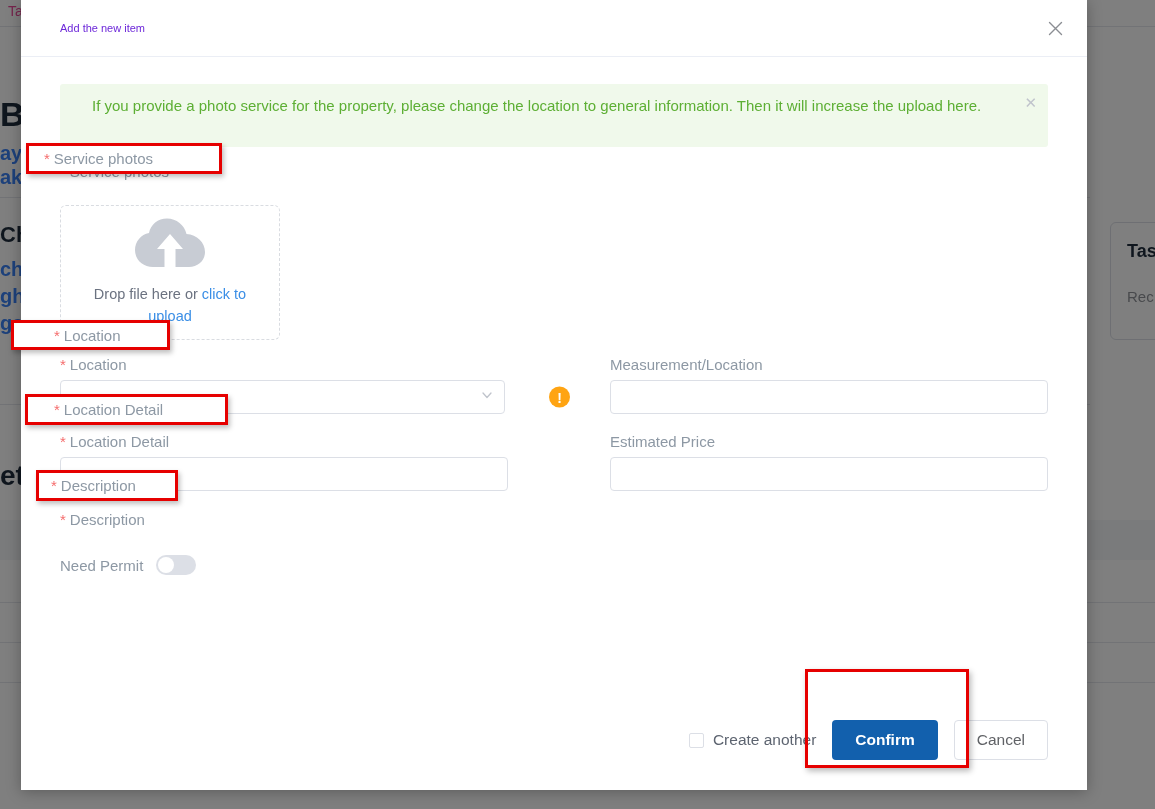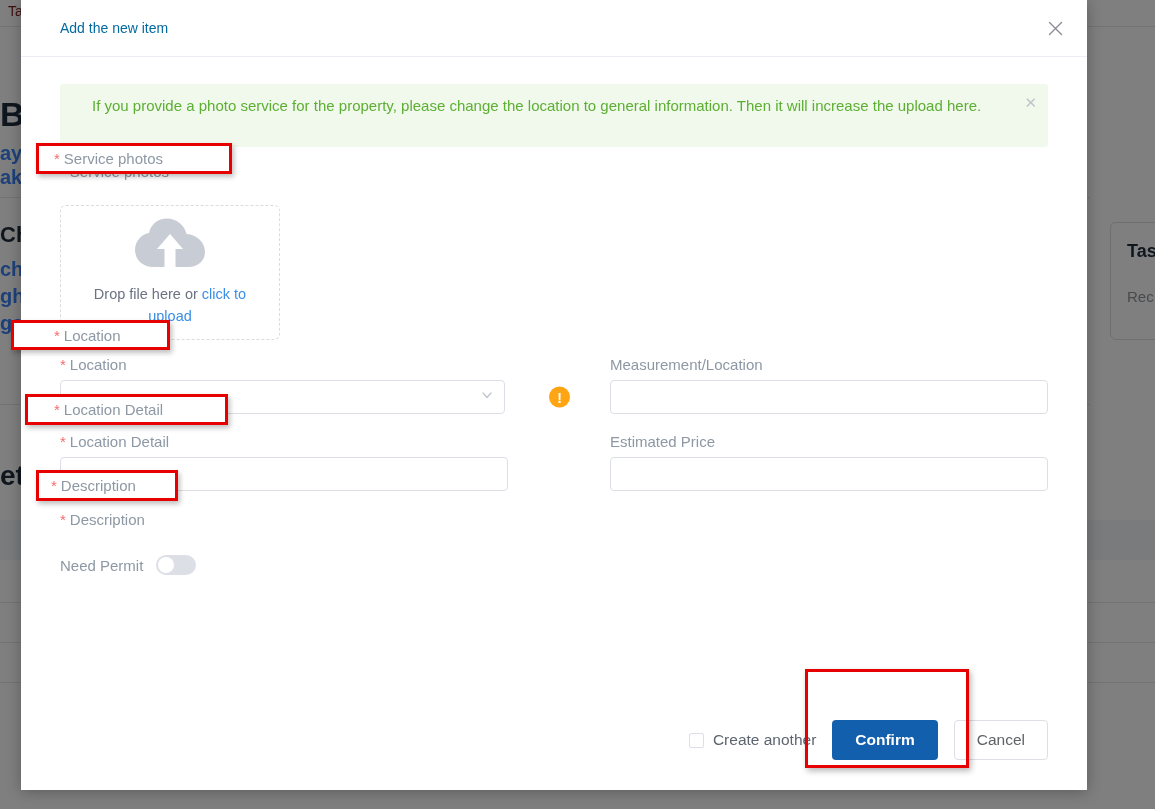--- a/index.html
+++ b/index.html
@@ -13,21 +13,21 @@
   
   #page-bg {
     position: absolute; inset: 0;
     background: #ffffff;
   }
   .bg-text {
     position: absolute;
     color: #1f2d3d;
     white-space: nowrap;
   }
-  .bg-tab { font-size: 14px; color: #7f1d1d; }
+  .bg-tab { font-size: 14px; color: #ec4899; }
   .bg-h1  { font-size: 34px; font-weight: bold; letter-spacing: .2px; }
   .bg-p   { font-size: 20px; color: #3b82f6; font-weight: bold; }
   .bg-h2  { font-size: 22px; font-weight: bold; }
   .bg-h3  { font-size: 28px; font-weight: bold; }
   .bg-rule {
     position: absolute; background: #e4e7ed; height: 1px;
   }
   .bg-band {
     position: absolute; background: #f5f6f8;
   }
@@ -55,21 +55,21 @@
     display: flex; flex-direction: column;
   }
   #modal-header {
     height: 57px; flex: 0 0 57px;
     border-bottom: 1px solid #ebeef5;
     display: flex; align-items: center;
     padding: 0 20px 0 39px;
     position: relative;
   }
   #modal-title {
-    font-size: 14px; color: #0369a1; font-weight: normal;
+    font-size: 11px; color: #6d28d9; font-weight: normal;
   }
   #modal-close {
     position: absolute; right: 19px; top: 50%;
     transform: translateY(-50%);
     width: 26px; height: 26px;
     display: flex; align-items: center; justify-content: center;
     cursor: pointer;
     color: #8b8e93;
   }
   #modal-close svg { display: block; }
@@ -405,21 +405,21 @@
   <div id="modal-footer">
     <div id="create-another">
       <div id="create-another-box"></div>
       <span id="create-another-label">Create another</span>
     </div>
     <div class="btn" id="confirm-btn">Confirm</div>
     <div class="btn" id="cancel-btn">Cancel</div>
   </div>
 </div>
 
-<div class="anno" style="left:36px; top:143px; width:196px; height:31px;">
+<div class="anno" style="left:26px; top:143px; width:196px; height:31px;">
   <span class="field-label" style="margin:0;">
     <span class="req-star">*</span><span>Service photos</span>
   </span>
 </div>
 
 <div class="anno" style="left:11px; top:320px; width:159px; height:30px; padding-left:40px;">
   <span class="field-label" style="margin:0;">
     <span class="req-star">*</span><span>Location</span>
   </span>
 </div>

